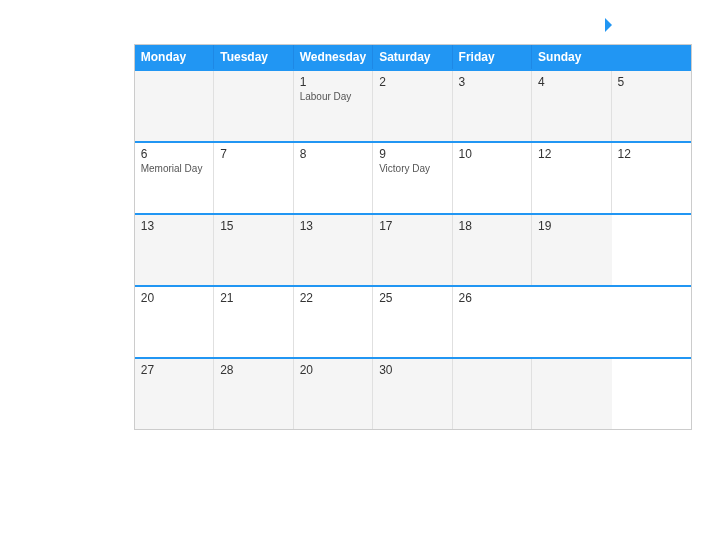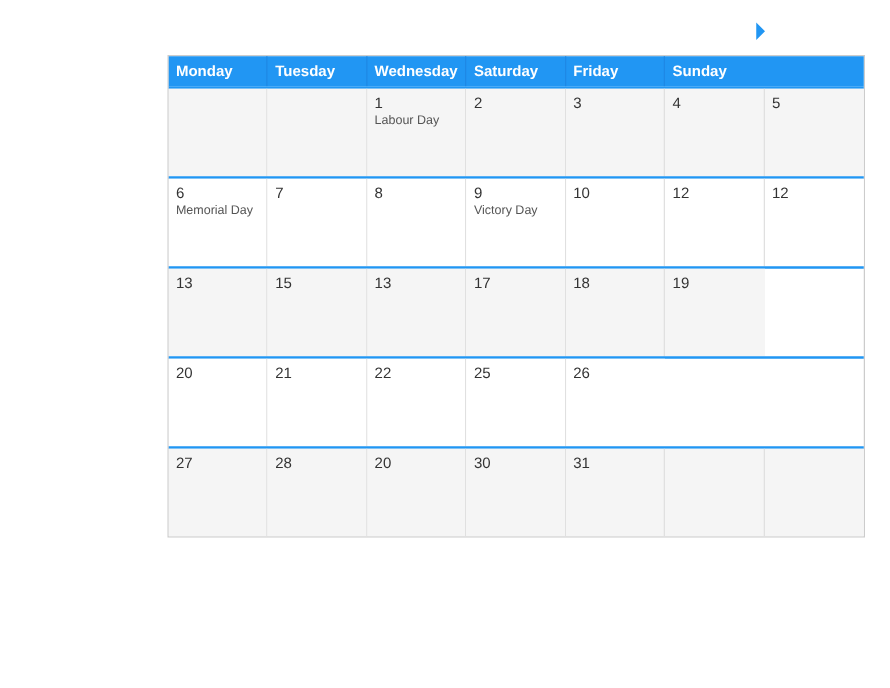--- a/index.html
+++ b/index.html
@@ -238,23 +238,20 @@
           </div>
           <div class="cal-cell">
             <div class="cell-day">28</div>
           </div>
           <div class="cal-cell">
             <div class="cell-day">20</div>
           </div>
           <div class="cal-cell">
             <div class="cell-day">30</div>
           </div>
-          <div class="cal-cell">
-            <div class="cell-day">31</div>
-          </div>
           <div class="cal-cell empty">
             <div class="cell-day"></div>
           </div>
           <div class="cal-cell empty">
             <div class="cell-day"></div>
           </div>
         </div>
       </div>
   </div>
 </div>

